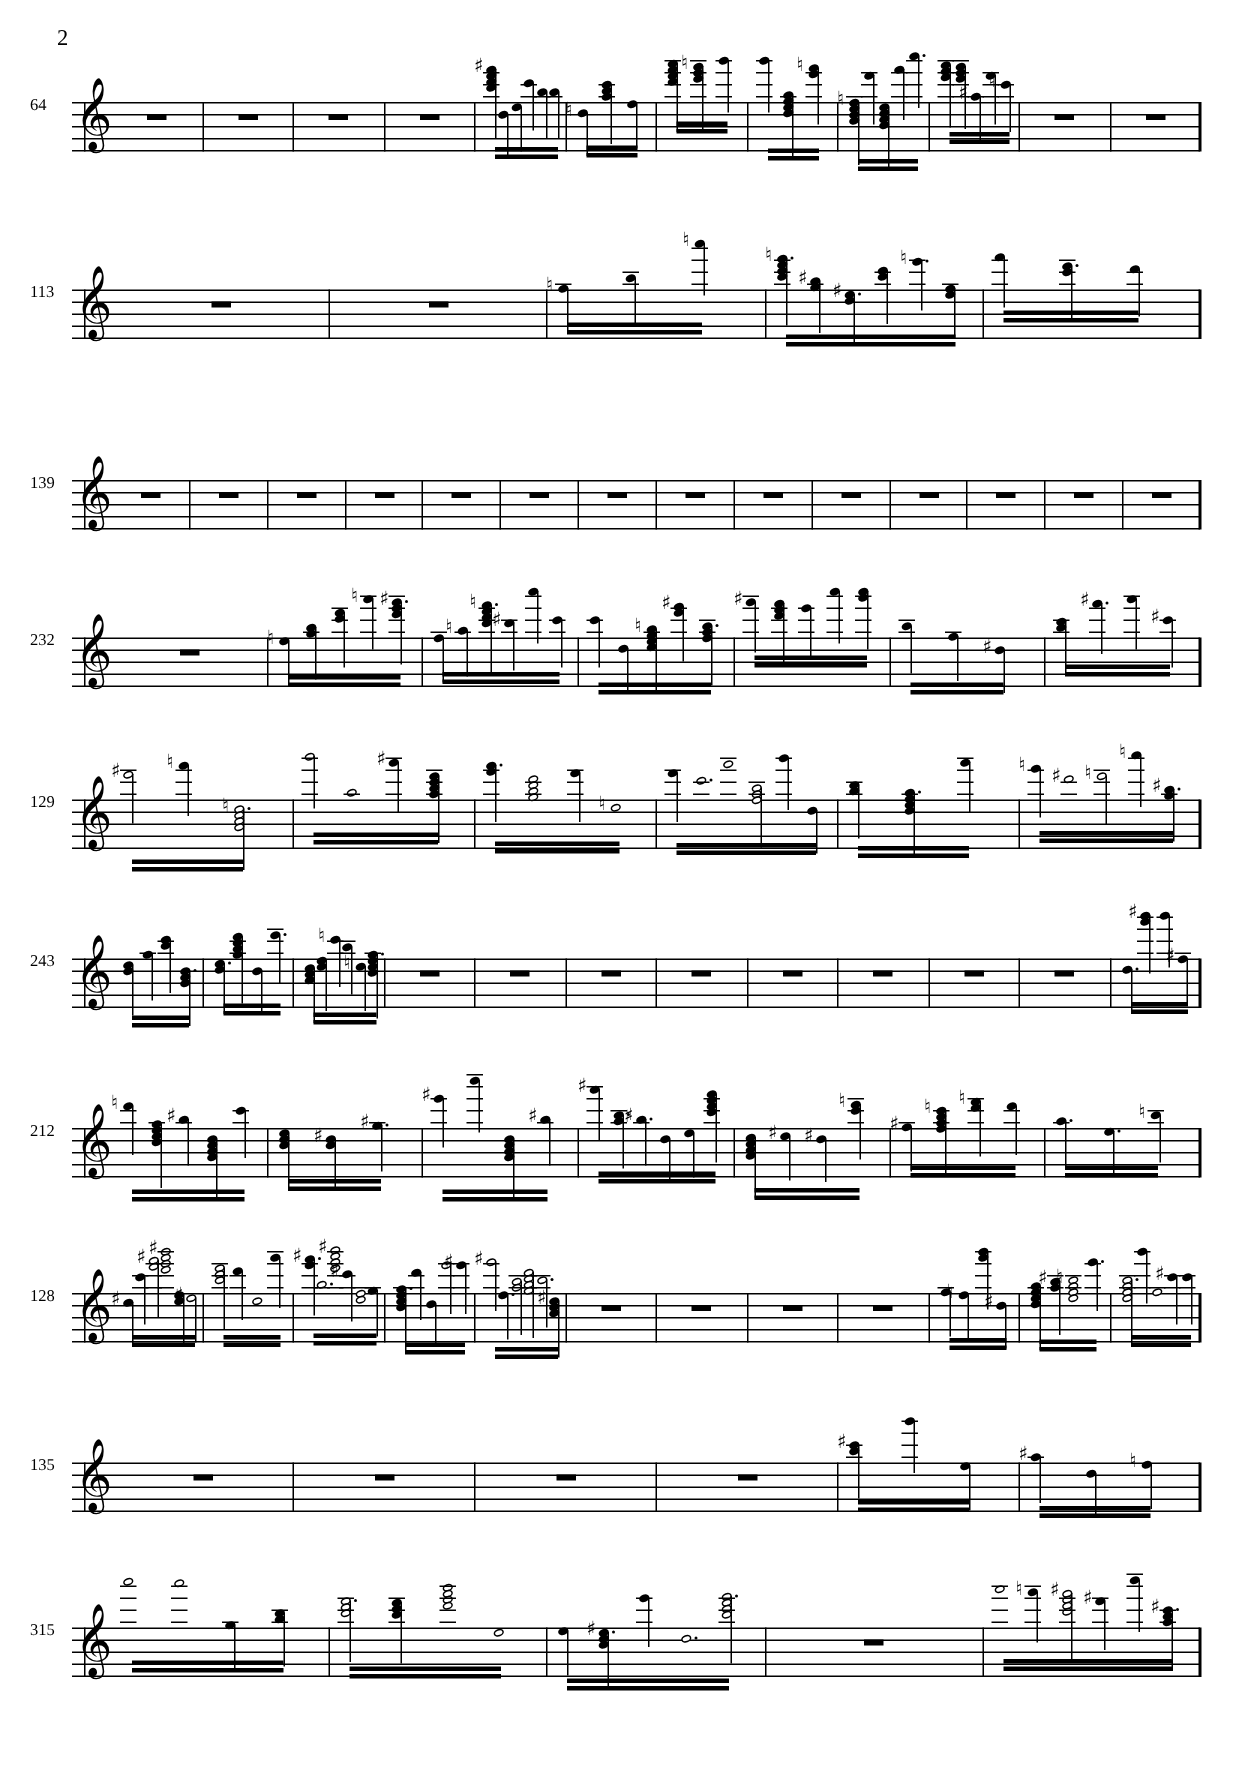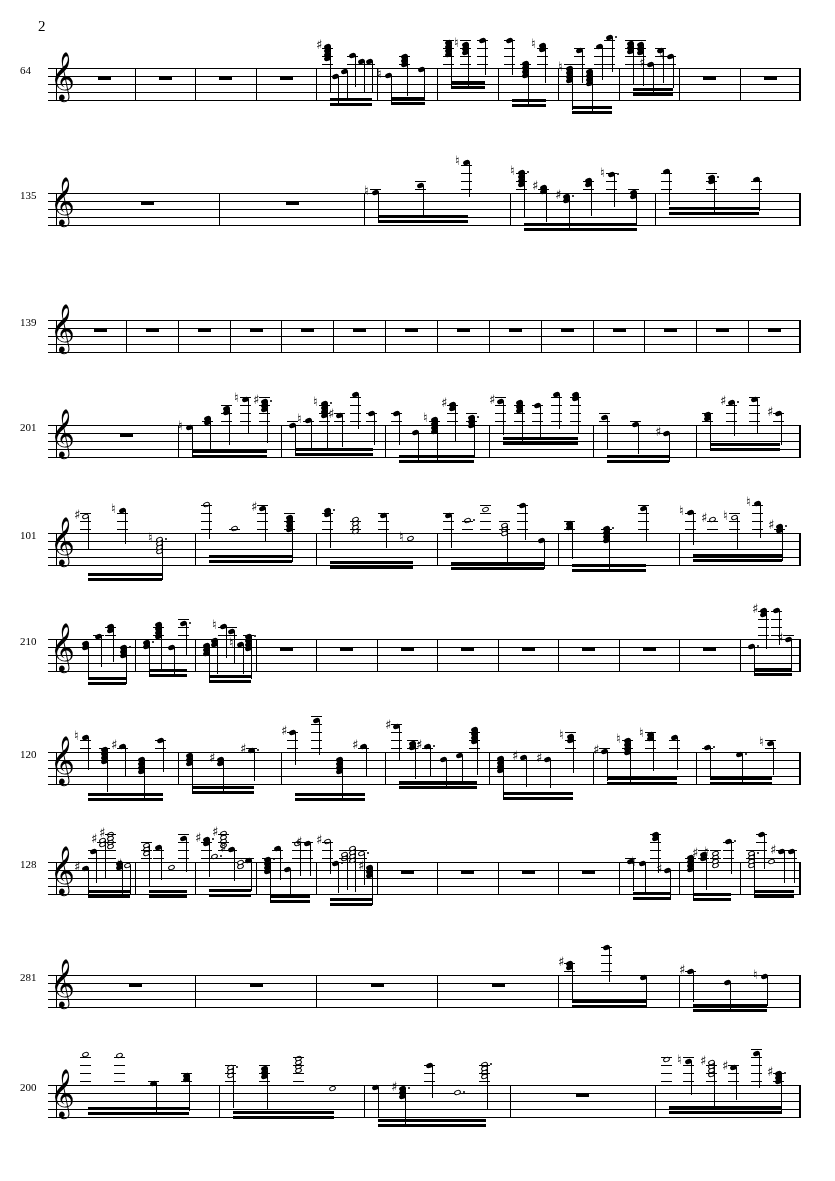--- a/index.html
+++ b/index.html
@@ -317,21 +317,21 @@
         <div class="rest-measure" style="left: 716px; top: 8px;"></div>
       </div>
       <div class="system" style="top: 193px;">
         <div class="staff">
           <div class="ln"></div>
           <div class="ln"></div>
           <div class="ln"></div>
           <div class="ln"></div>
           <div class="ln"></div>
         </div>
-        <div class="measure-number">135</div>
+        <div class="measure-number">113</div>
         <div class="clef">𝄞</div>
         <div class="barline end-left" style="left: 8px;"></div>
         <div class="barline end-right" style="left: 751px;"></div>
         <div class="barline" style="left: 171px;"></div>
         <div class="rest-measure" style="left: 93px; top: 8px;"></div>
         <div class="barline" style="left: 316px;"></div>
         <div class="rest-measure" style="left: 238px; top: 8px;"></div>
         <div class="barline" style="left: 462px;"></div>
         <div class="notehead" style="left: 324px; top: -3px;"></div>
         <div class="ledger" style="left: 322px; top: -4px;"></div>
@@ -451,21 +451,21 @@
         <div class="rest-measure" style="left: 720px; top: 8px;"></div>
       </div>
       <div class="system" style="top: 425px;">
         <div class="staff">
           <div class="ln"></div>
           <div class="ln"></div>
           <div class="ln"></div>
           <div class="ln"></div>
           <div class="ln"></div>
         </div>
-        <div class="measure-number">201</div>
+        <div class="measure-number">232</div>
         <div class="clef">𝄞</div>
         <div class="barline end-left" style="left: 8px;"></div>
         <div class="barline end-right" style="left: 751px;"></div>
         <div class="barline" style="left: 130px;"></div>
         <div class="rest-measure" style="left: 72px; top: 8px;"></div>
         <div class="barline" style="left: 233px;"></div>
         <div class="notehead" style="left: 138px; top: 0px;"></div>
         <div class="stem" style="left: 144px; top: 2px; height: 30px;"></div>
         <div class="acc" style="left: 130px; top: -4px;">♮</div>
         <div class="notehead" style="left: 156px; top: -9px;"></div>
@@ -638,21 +638,21 @@
         <div class="beam" style="left: 662px; top: 18px; width: 70px;"></div>
       </div>
       <div class="system" style="top: 533px;">
         <div class="staff">
           <div class="ln"></div>
           <div class="ln"></div>
           <div class="ln"></div>
           <div class="ln"></div>
           <div class="ln"></div>
         </div>
-        <div class="measure-number">101</div>
+        <div class="measure-number">129</div>
         <div class="clef">𝄞</div>
         <div class="barline end-left" style="left: 8px;"></div>
         <div class="barline end-right" style="left: 751px;"></div>
         <div class="barline" style="left: 147px;"></div>
         <div class="notehead hollow" style="left: 34px; top: -19px;"></div>
         <div class="ledger" style="left: 32px; top: -4px;"></div>
         <div class="ledger" style="left: 32px; top: -12px;"></div>
         <div class="ledger" style="left: 32px; top: -20px;"></div>
         <div class="stem" style="left: 40px; top: -17px; height: 33px;"></div>
         <div class="acc" style="left: 26px; top: -23px;">♯</div>
@@ -806,21 +806,21 @@
         <div class="beam" style="left: 645px; top: 21px; width: 89px;"></div>
       </div>
       <div class="system" style="top: 639px;">
         <div class="staff">
           <div class="ln"></div>
           <div class="ln"></div>
           <div class="ln"></div>
           <div class="ln"></div>
           <div class="ln"></div>
         </div>
-        <div class="measure-number">210</div>
+        <div class="measure-number">243</div>
         <div class="clef">𝄞</div>
         <div class="barline end-left" style="left: 8px;"></div>
         <div class="barline end-right" style="left: 751px;"></div>
         <div class="barline" style="left: 87px;"></div>
         <div class="notehead" style="left: 34px; top: 2px;"></div>
         <div class="notehead" style="left: 34px; top: 6px;"></div>
         <div class="stem" style="left: 40px; top: 4px; height: 34px;"></div>
         <div class="notehead" style="left: 47px; top: -5px;"></div>
         <div class="ledger" style="left: 45px; top: -4px;"></div>
         <div class="stem" style="left: 53px; top: -3px; height: 31px;"></div>
@@ -929,21 +929,21 @@
         <div class="beam" style="left: 706px; top: 29px; width: 38px;"></div>
       </div>
       <div class="system" style="top: 752px;">
         <div class="staff">
           <div class="ln"></div>
           <div class="ln"></div>
           <div class="ln"></div>
           <div class="ln"></div>
           <div class="ln"></div>
         </div>
-        <div class="measure-number">120</div>
+        <div class="measure-number">212</div>
         <div class="clef">𝄞</div>
         <div class="barline end-left" style="left: 8px;"></div>
         <div class="barline end-right" style="left: 751px;"></div>
         <div class="barline" style="left: 130px;"></div>
         <div class="notehead" style="left: 34px; top: -17px;"></div>
         <div class="ledger" style="left: 32px; top: -4px;"></div>
         <div class="ledger" style="left: 32px; top: -12px;"></div>
         <div class="stem" style="left: 40px; top: -15px; height: 33px;"></div>
         <div class="acc" style="left: 26px; top: -21px;">♮</div>
         <div class="notehead" style="left: 53px; top: -5px;"></div>
@@ -1349,21 +1349,21 @@
         <div class="beam" style="left: 706px; top: 28px; width: 40px;"></div>
       </div>
       <div class="system" style="top: 975px;">
         <div class="staff">
           <div class="ln"></div>
           <div class="ln"></div>
           <div class="ln"></div>
           <div class="ln"></div>
           <div class="ln"></div>
         </div>
-        <div class="measure-number">281</div>
+        <div class="measure-number">135</div>
         <div class="clef">𝄞</div>
         <div class="barline end-left" style="left: 8px;"></div>
         <div class="barline end-right" style="left: 751px;"></div>
         <div class="barline" style="left: 147px;"></div>
         <div class="rest-measure" style="left: 81px; top: 8px;"></div>
         <div class="barline" style="left: 268px;"></div>
         <div class="rest-measure" style="left: 202px; top: 8px;"></div>
         <div class="barline" style="left: 389px;"></div>
         <div class="rest-measure" style="left: 323px; top: 8px;"></div>
         <div class="barline" style="left: 510px;"></div>
@@ -1399,21 +1399,21 @@
         <div class="beam" style="left: 645px; top: 29px; width: 74px;"></div>
       </div>
       <div class="system" style="top: 1085px;">
         <div class="staff">
           <div class="ln"></div>
           <div class="ln"></div>
           <div class="ln"></div>
           <div class="ln"></div>
           <div class="ln"></div>
         </div>
-        <div class="measure-number">200</div>
+        <div class="measure-number">315</div>
         <div class="clef">𝄞</div>
         <div class="barline end-left" style="left: 8px;"></div>
         <div class="barline end-right" style="left: 751px;"></div>
         <div class="barline" style="left: 171px;"></div>
         <div class="notehead hollow" style="left: 34px; top: -33px;"></div>
         <div class="ledger" style="left: 32px; top: -4px;"></div>
         <div class="ledger" style="left: 32px; top: -12px;"></div>
         <div class="ledger" style="left: 32px; top: -20px;"></div>
         <div class="ledger" style="left: 32px; top: -28px;"></div>
         <div class="notehead hollow" style="left: 68px; top: -32px;"></div>

